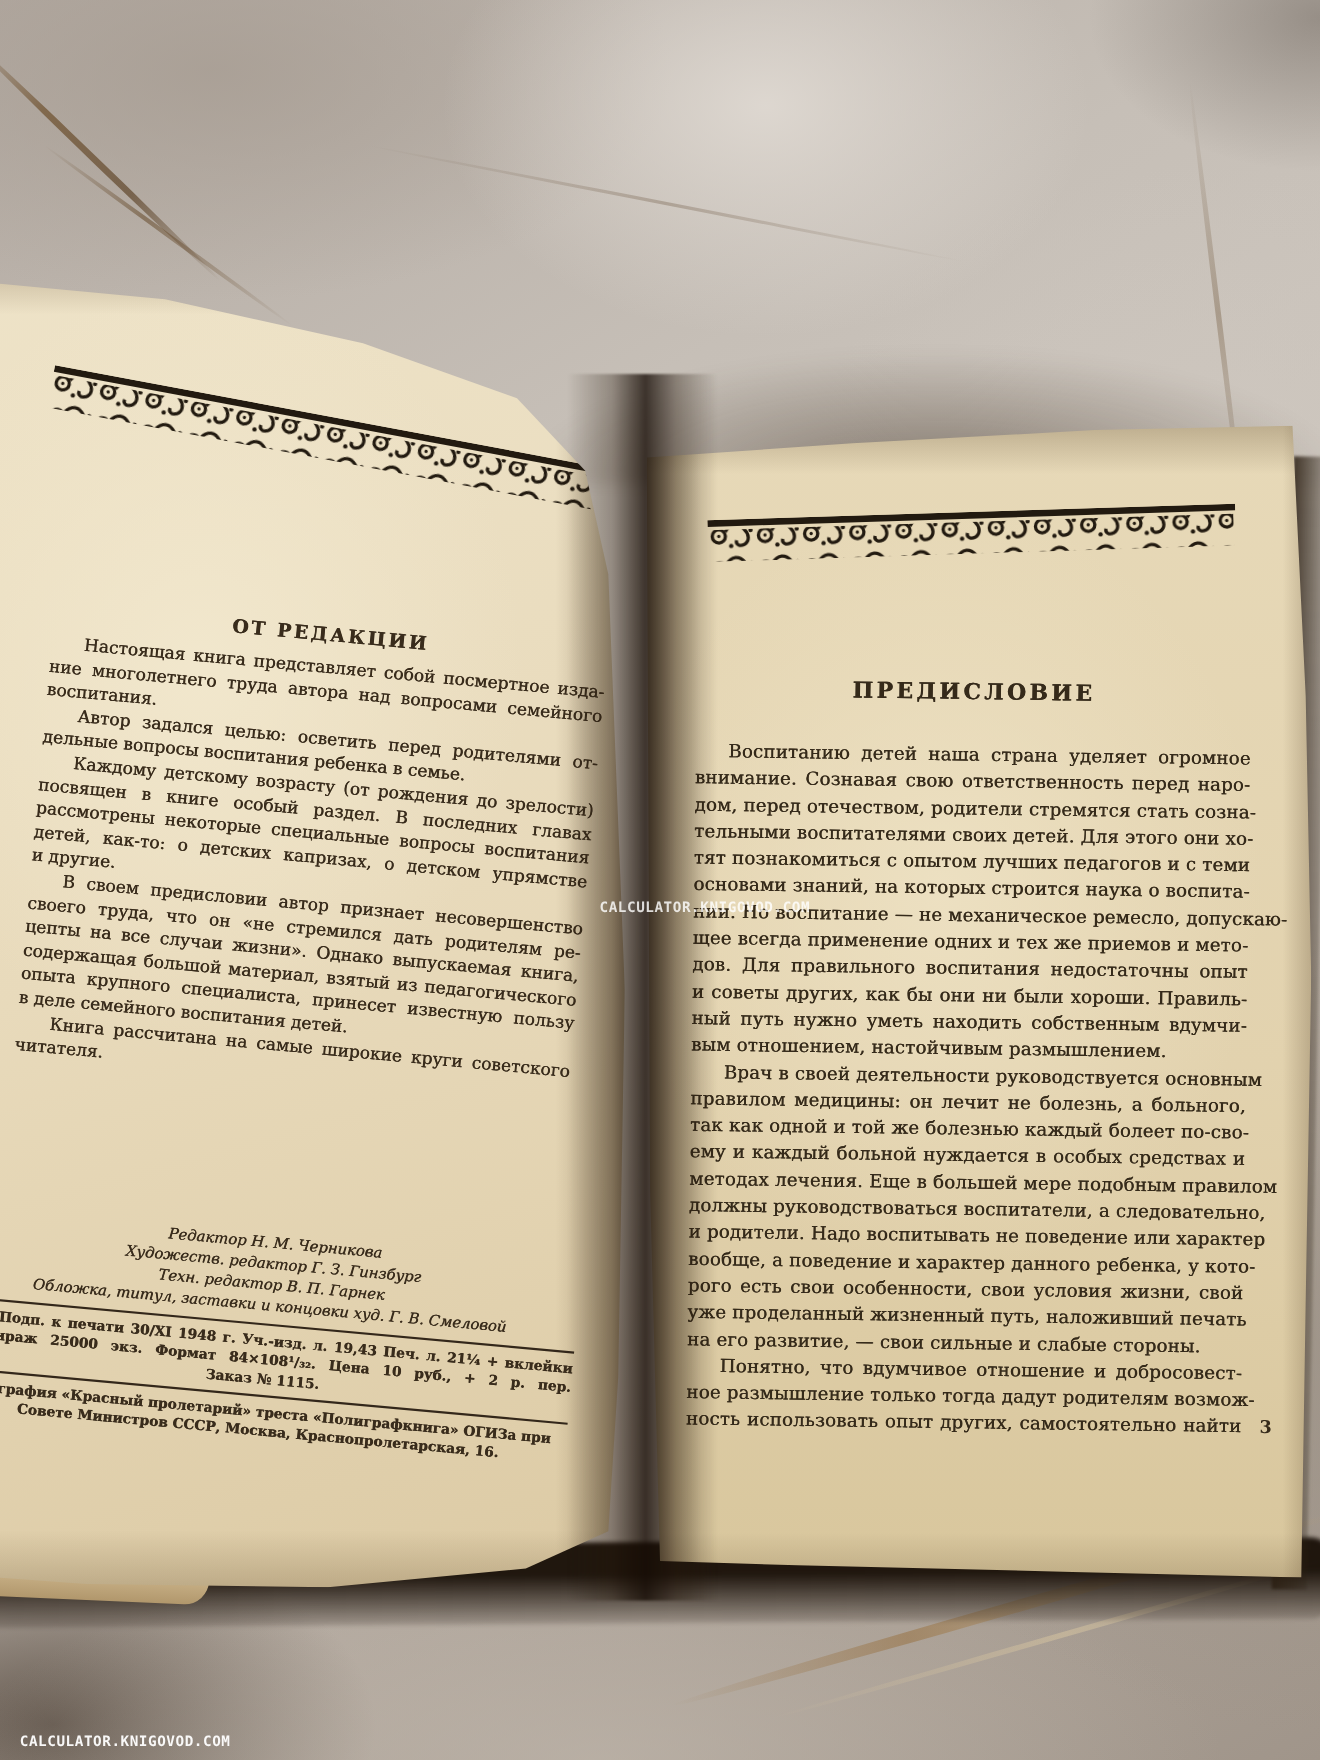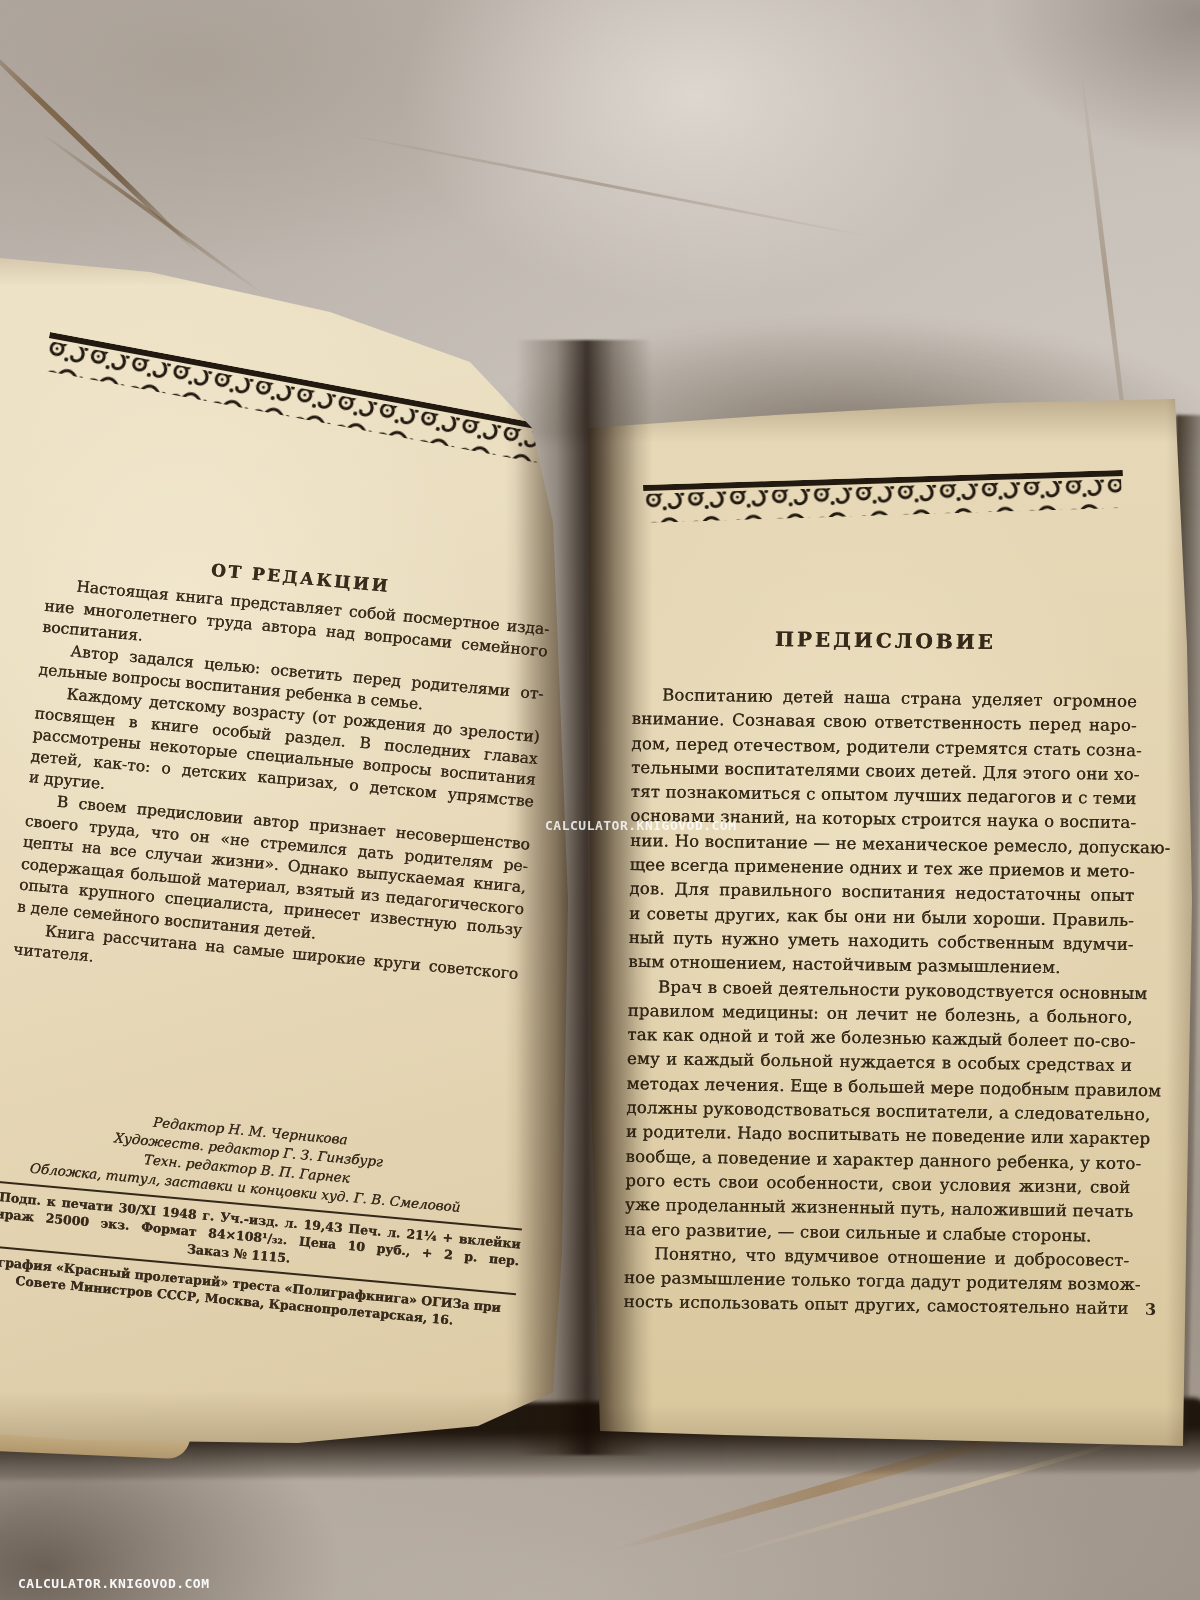--- a/index.html
+++ b/index.html
@@ -53,21 +53,21 @@
     clip-path:polygon(5px 10px,240px 32px,420px 72px,560px 122px,622px 188px,643px 282px,658px 660px,652px 1012px,643px 1152px,568px 1186px,388px 1203px,168px 1200px,2px 1188px,0px 600px);
     background:
       linear-gradient(270deg, rgba(58,38,16,.52) 0px, rgba(58,38,16,0) 85px),
       linear-gradient(180deg, rgba(96,74,42,.28) 0px, rgba(96,74,42,0) 46px),
       linear-gradient(0deg, rgba(96,74,42,.32) 0px, rgba(96,74,42,0) 64px),
       radial-gradient(ellipse 420px 500px at 40% 30%, rgba(242,232,206,.9), rgba(242,232,206,0) 70%),
       linear-gradient(165deg,#eee3c8 0%,#e8dabb 50%,#dccaa4 100%);
     filter:drop-shadow(0 6px 6px rgba(25,15,5,.55)) drop-shadow(0 -2px 3px rgba(40,28,14,.4));
   }
   #page-right{
-    left:575px;top:395px;width:625px;height:1065px;
+    left:575px;top:383px;width:625px;height:1065px;
     clip-path:polygon(13px 33px,200px 20px,420px 8px,600px 4px,612px 250px,617px 505px,612px 800px,608px 1051px,400px 1046px,150px 1040px,25px 1036px,16px 700px);
     background:
       linear-gradient(90deg, rgba(66,46,22,.46) 0px, rgba(66,46,22,0) 62px),
       linear-gradient(270deg, rgba(66,46,22,.32) 0px, rgba(66,46,22,0) 34px),
       linear-gradient(180deg, rgba(82,62,36,.30) 0px, rgba(82,62,36,0) 48px),
       linear-gradient(0deg, rgba(82,62,36,.26) 0px, rgba(82,62,36,0) 55px),
       radial-gradient(ellipse 430px 520px at 45% 40%, rgba(238,226,196,.85), rgba(238,226,196,0) 68%),
       linear-gradient(180deg,#e7d9b8 0%,#e2d2ae 55%,#d8c69c 100%);
     filter:drop-shadow(0 7px 6px rgba(25,15,5,.6)) drop-shadow(0 -2px 3px rgba(40,28,14,.35));
   }

